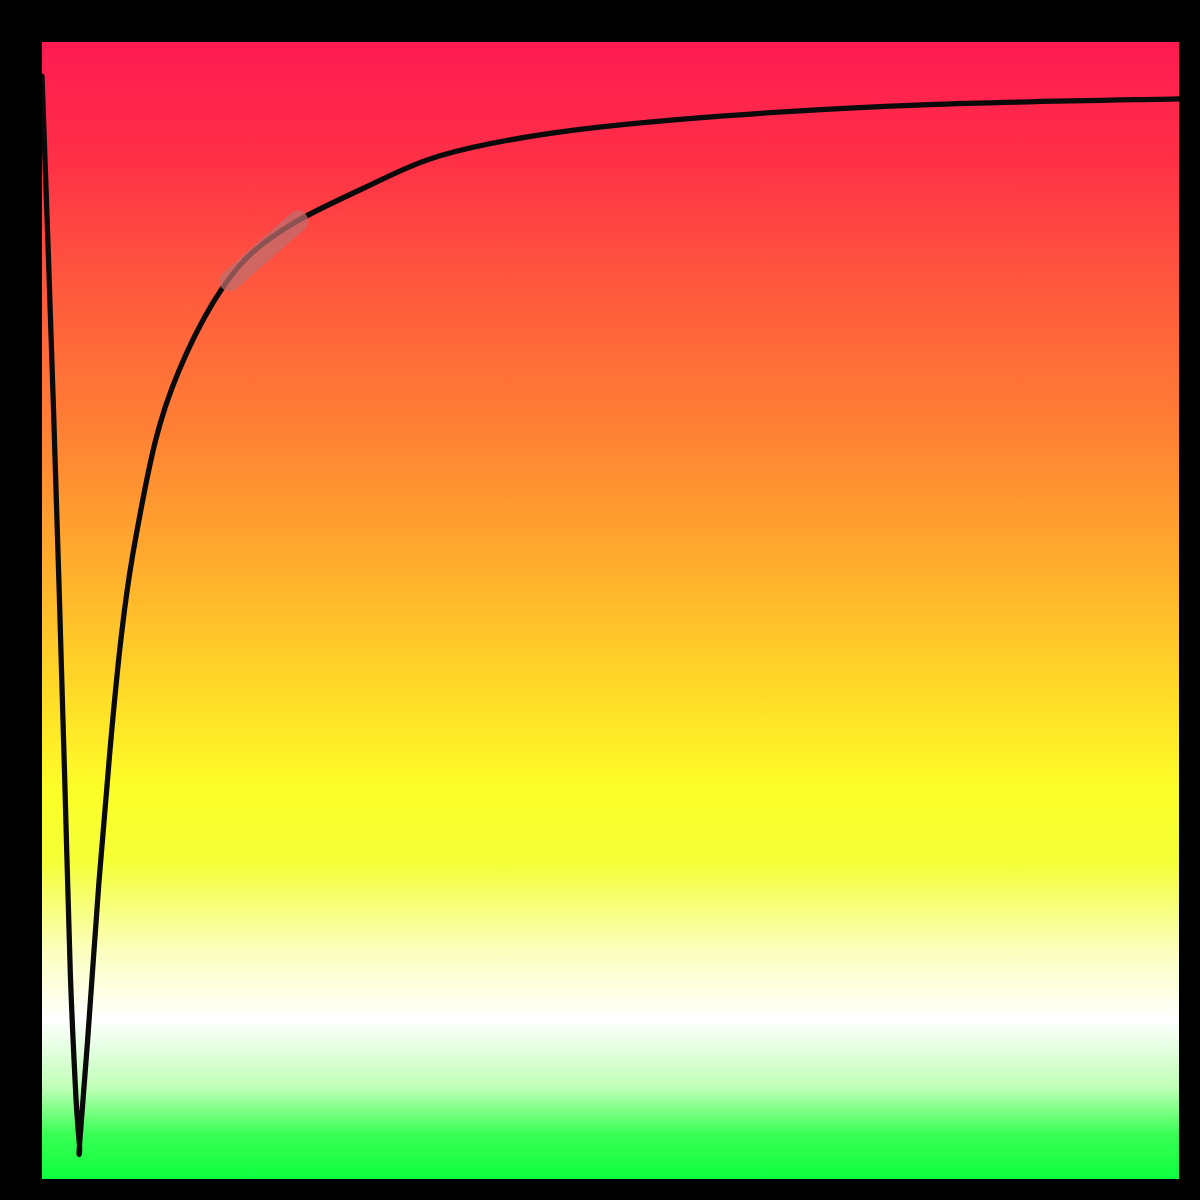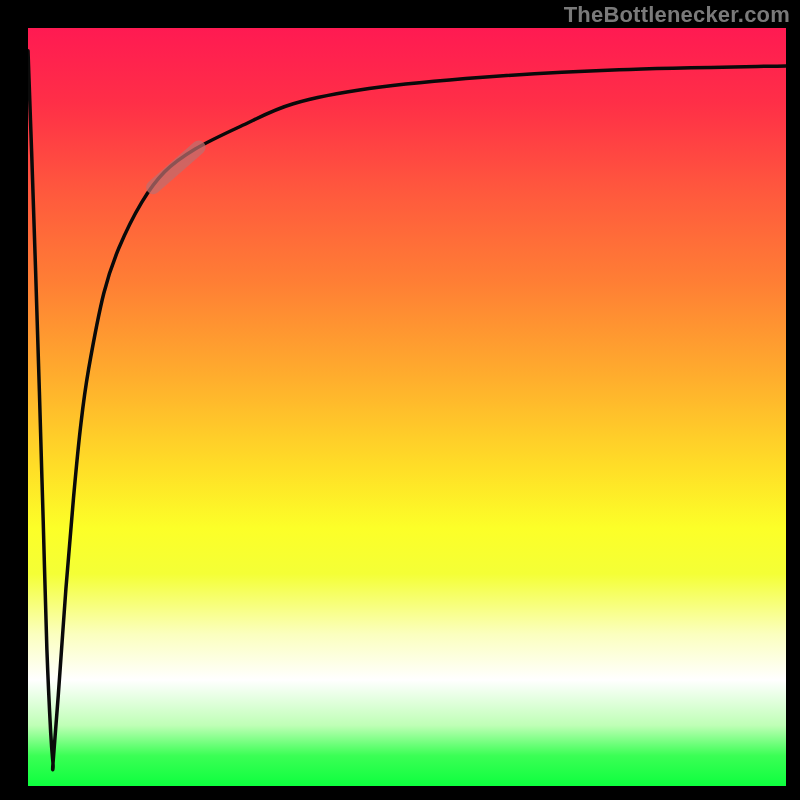--- a/index.html
+++ b/index.html
@@ -73,21 +73,20 @@
     width: 776px;
     height: 14px;
     background: #000;
   }
 </style>
 </head>
 <body>
 
 <div class="frame">
 
-  <div class="watermark">TheBottlenecker.com</div>
 
   <div class="y-axis-band"></div>
   <div class="x-axis-band"></div>
 
   <div class="plot-wrap">
     <div class="plot-bg"></div>
 
     <svg class="curve" viewBox="0 0 758 758" preserveAspectRatio="none">
       <path fill="none" stroke="#0a0a0a" stroke-width="3.5" stroke-linejoin="round" stroke-linecap="round" d="M 0.0 22.7 C 0.6 40.4, 2.5 92.2, 3.8 128.9 C 5.1 165.5, 6.3 203.4, 7.6 242.6 C 8.8 281.7, 10.1 322.1, 11.4 363.8 C 12.6 405.5, 13.9 449.7, 15.2 492.7 C 16.4 535.7, 17.7 586.2, 18.9 621.6 C 20.2 656.9, 21.7 686.0, 22.7 704.9 C 23.8 723.9, 24.6 730.2, 25.0 735.3 C 25.4 740.3, 24.1 746.6, 25.0 735.3 C 25.9 723.9, 28.2 696.1, 30.3 667.0 C 32.5 638.0, 35.4 593.8, 37.9 560.9 C 40.4 528.1, 43.0 497.8, 45.5 470.0 C 48.0 442.2, 50.5 415.6, 53.1 394.2 C 55.6 372.7, 56.9 362.6, 60.6 341.1 C 64.4 319.6, 70.7 285.5, 75.8 265.3 C 80.9 245.1, 84.6 235.0, 91.0 219.8 C 97.3 204.7, 106.1 187.0, 113.7 174.3 C 121.3 161.7, 127.6 152.9, 136.4 144.0 C 145.3 135.2, 154.1 128.9, 166.8 121.3 C 179.4 113.7, 195.8 106.1, 212.2 98.5 C 228.7 91.0, 243.8 82.1, 265.3 75.8 C 286.8 69.5, 309.5 65.1, 341.1 60.6 C 372.7 56.2, 413.1 52.4, 454.8 49.3 C 496.5 46.1, 540.7 43.6, 591.2 41.7 C 641.8 39.8, 730.2 38.5, 758.0 37.9" id="curve-path"></path>
       <g id="marker-group">

